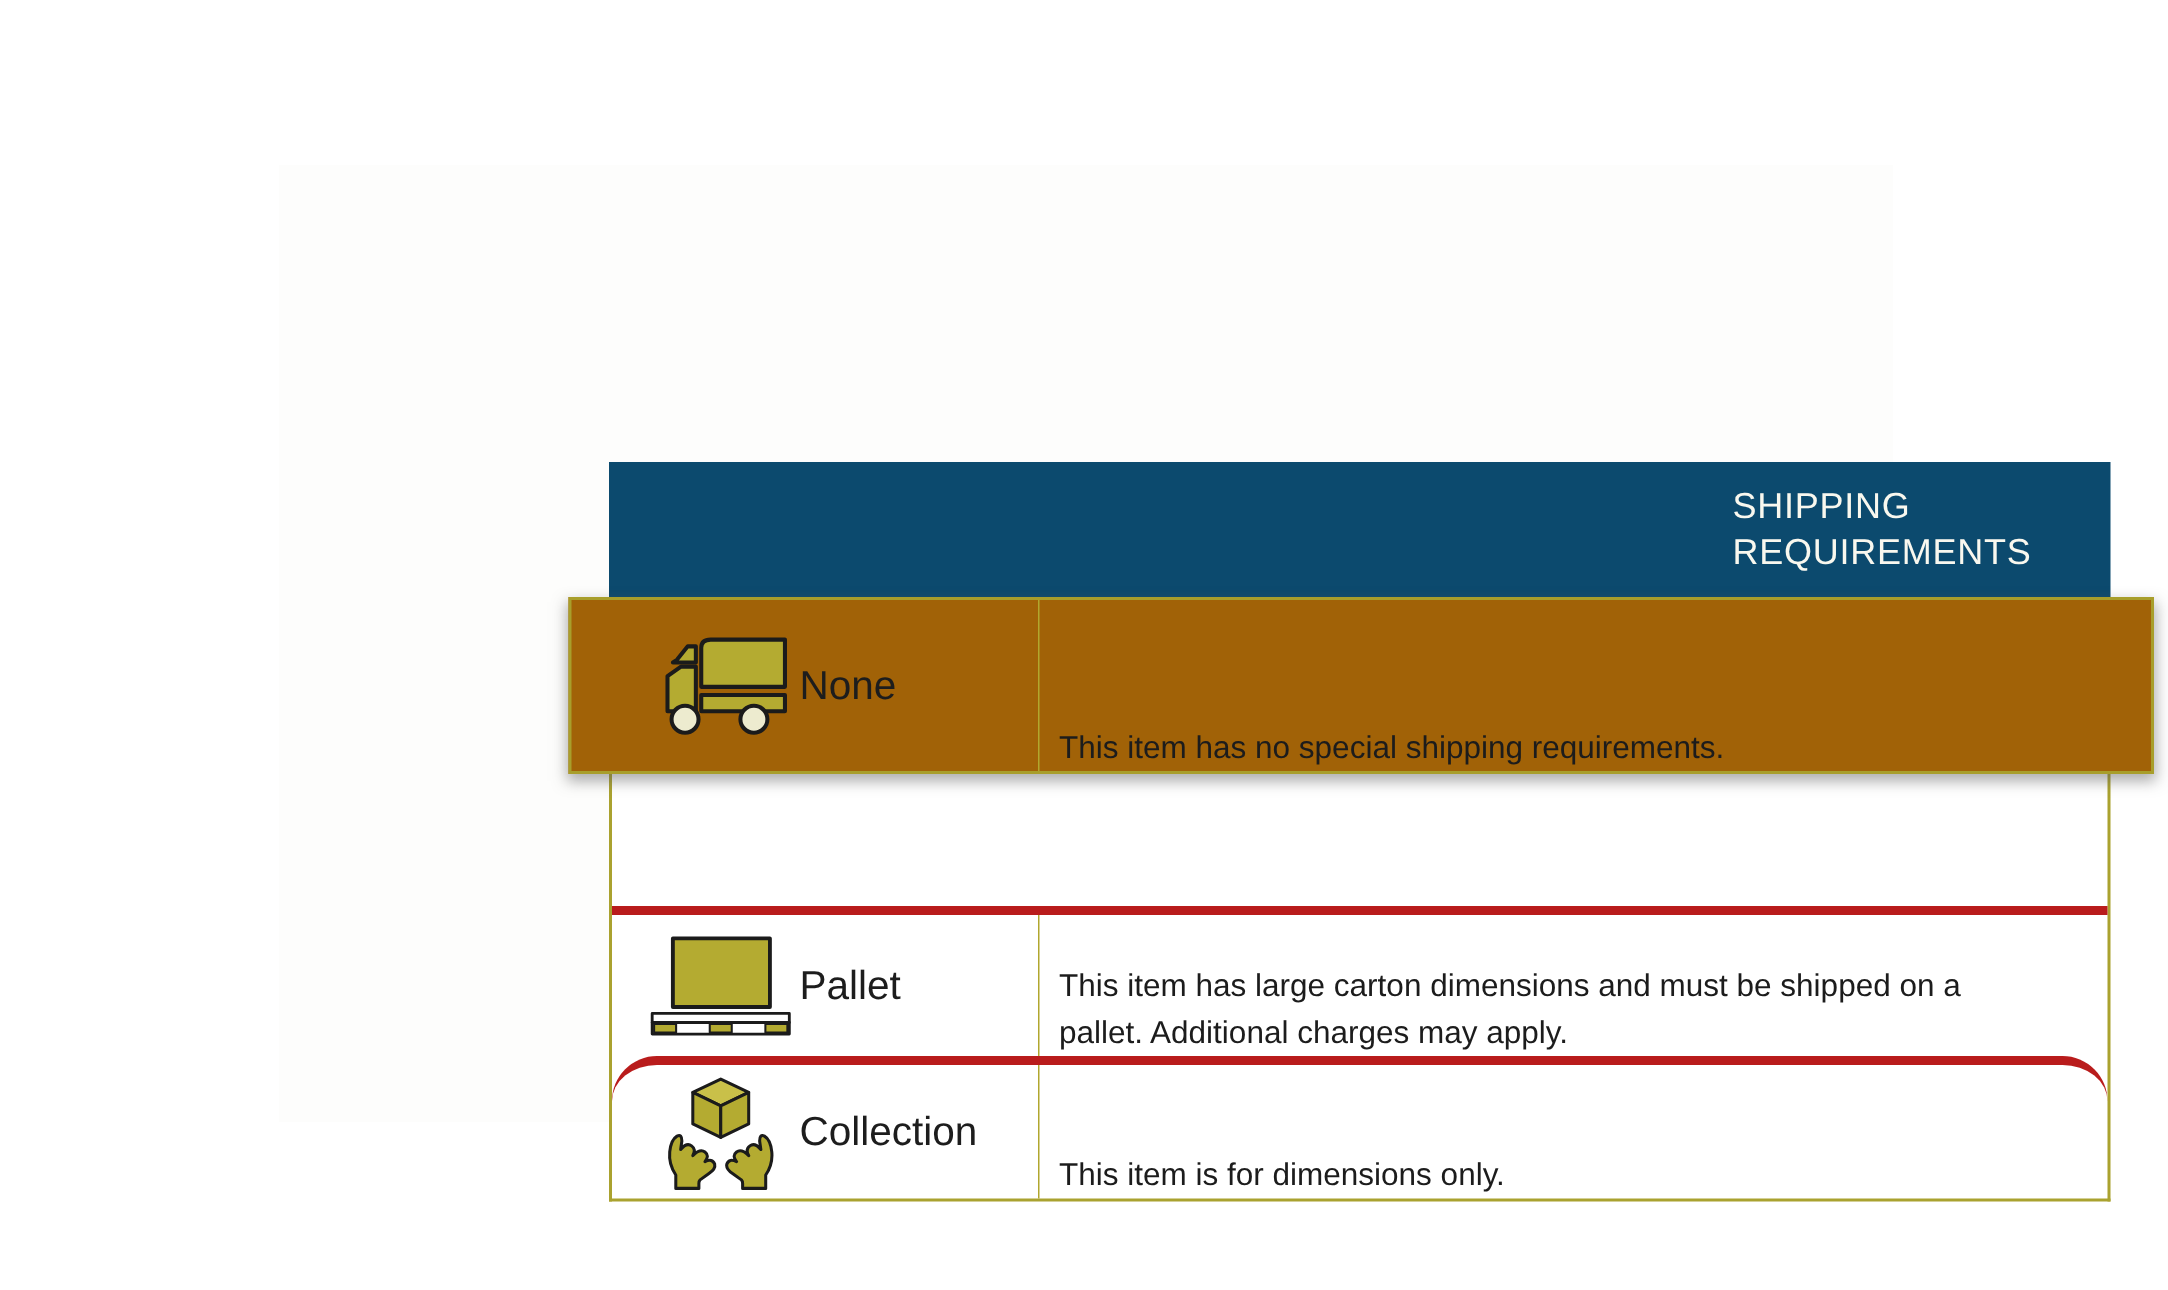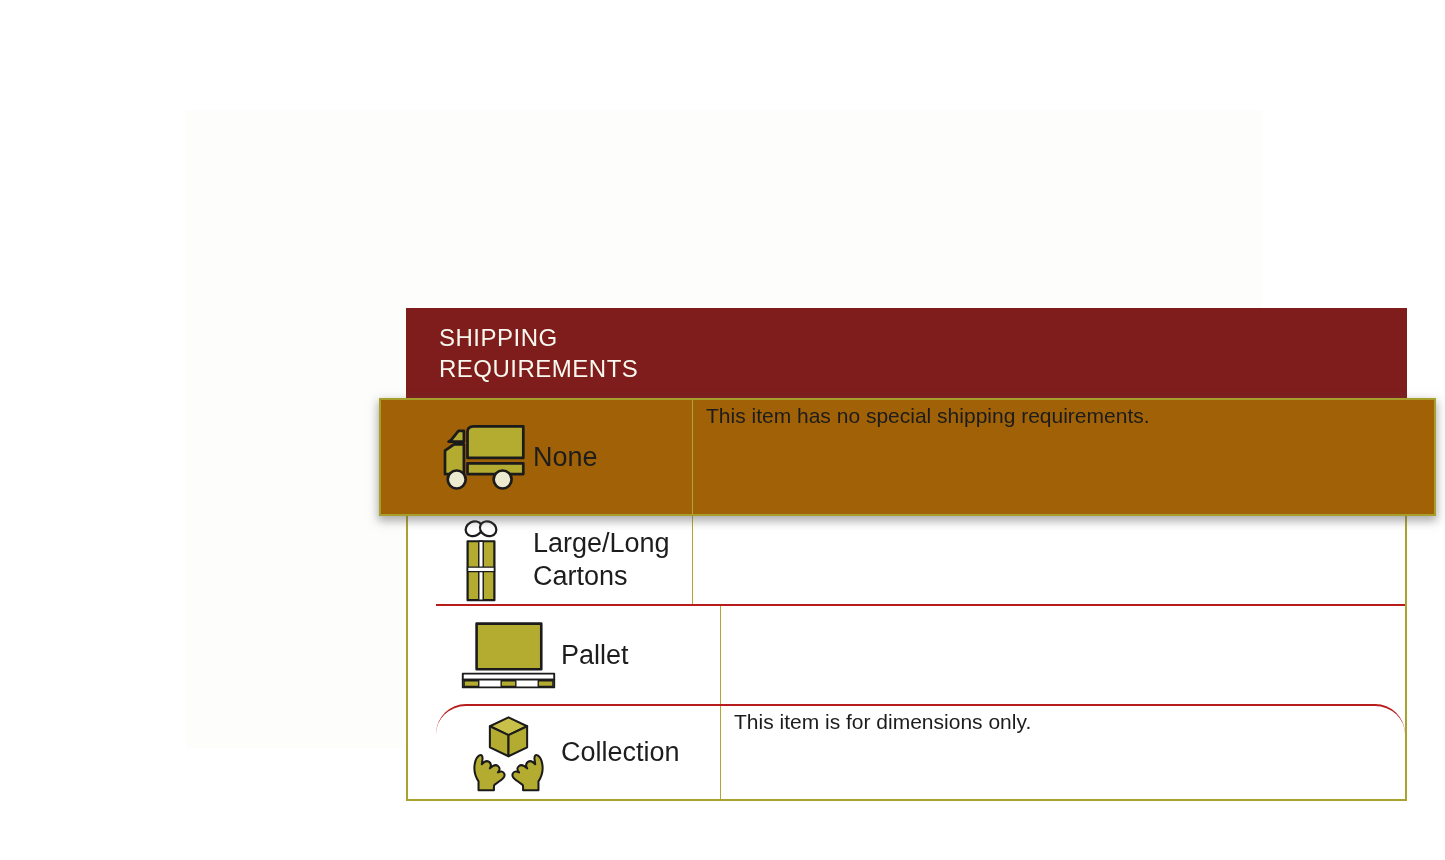--- a/index.html
+++ b/index.html
@@ -19,22 +19,23 @@
   }
   .table-wrap {
     position: absolute;
     left: 220px; top: 198px;
     width: 1001px;
   }
   
   .thead {
     display: flex;
     height: 90px;
-    background: #7f1d1d;
+    background: #0c4a6e;
     color: #f9f8ef;
+    justify-content: flex-end;
   }
   .th {
     display: flex;
     align-items: center;
     font-size: 24px;
     line-height: 31px;
     letter-spacing: 0.5px;
   }
   .th1 { width: 285px; padding-left: 33px; padding-right: 10px; }
   .th2 { flex: 1; padding-left: 25px; }
@@ -51,21 +52,21 @@
     display: flex;
   }
   .row-popped .cell-req { width: 312px; padding-left: 47px; }
   
   .tbody {
     background: #ffffff;
     border: 2px solid #aaa22f;
     border-top: none;
   }
   .row { display: flex; }
-  .row + .row { border-top: 2px solid #b91c1c; margin-left: 28px; }
+  .row + .row { border-top: 6px solid #b91c1c; }
   .row-cartons    { height: 88px; }
   .row-pallet     { height: 100px; }
   .row-collection { height: 95px; border-radius: 30px; }
   .cell-req {
     width: 285px;
     padding-left: 20px;
     border-right: 1px solid #b1a72e;
     display: flex;
     align-items: center;
     flex: none;
@@ -80,21 +81,21 @@
   .req-label {
     font-size: 27px;
     line-height: 33px;
     width: 160px;
     color: #1d1d1d;
   }
   .cell-desc {
     flex: 1;
     display: flex;
     flex-direction: column;
-    justify-content: flex-start;
+    justify-content: flex-end;
     padding-left: 13px;
     padding-right: 20px;
   }
   .cell-desc p {
     font-size: 21px;
     line-height: 31px;
     max-width: 630px;
     color: #1c1c1c;
   }
   svg { display: block; }
@@ -126,53 +127,42 @@
         <span class="req-label">None</span>
       </div>
       <div class="cell-desc">
         <p>This item has no special shipping requirements.</p>
       </div>
     </div>
 
     <div class="tbody">
 
       <div class="row row-cartons">
-        <div class="cell-req">
-          <span class="icon-box">
-            <svg width="50" height="88" viewBox="0 0 56 98" fill="none">
-              <g stroke="#1b1b1b" stroke-linejoin="round">
-                <ellipse cx="20" cy="14" rx="9.5" ry="8" transform="rotate(-28 20 14)" fill="#ffffff" stroke-width="2.5"></ellipse>
-                <ellipse cx="36" cy="14" rx="9.5" ry="8" transform="rotate(28 36 14)" fill="#ffffff" stroke-width="2.5"></ellipse>
-                <rect x="13" y="28" width="30" height="66" fill="#b4ab31" stroke-width="2.5"></rect>
-                <rect x="25.5" y="28" width="5" height="66" fill="#ffffff" stroke-width="1.6"></rect>
-                <rect x="13" y="57" width="30" height="5" fill="#ffffff" stroke-width="1.6"></rect>
-              </g>
-            </svg>
-          </span>
-          <span class="req-label">Large/Long Cartons</span>
-        </div>
         <div class="cell-desc">
         </div>
       </div>
 
       <div class="row row-pallet">
         <div class="cell-req">
           <span class="icon-box">
             <svg width="97" height="69" viewBox="0 0 112 80" fill="none">
               <g stroke="#1b1b1b" stroke-linejoin="round">
                 <rect x="19" y="3" width="75" height="53" fill="#b4ab31" stroke-width="3"></rect>
                 <rect x="3" y="61" width="106" height="7" fill="#ffffff" stroke-width="2.2"></rect>
                 <rect x="3" y="68" width="106" height="9" fill="#ffffff" stroke-width="2.2"></rect>
                 <rect x="4.5" y="69.2" width="17" height="6.6" fill="#b4ab31" stroke-width="1.6"></rect>
                 <rect x="47.5" y="69.2" width="17" height="6.6" fill="#b4ab31" stroke-width="1.6"></rect>
                 <rect x="90.5" y="69.2" width="17" height="6.6" fill="#b4ab31" stroke-width="1.6"></rect>
               </g>
             </svg>
           </span>
           <span class="req-label">Pallet</span>
+        </div>
+        <div class="cell-desc">
+          <p>This item has large carton dimensions and must be shipped on a pallet. Additional charges may apply.</p>
         </div>
       </div>
 
       <div class="row row-collection">
         <div class="cell-req">
           <span class="icon-box">
             <svg width="81" height="78" viewBox="0 0 100 96" fill="none">
               <g stroke="#1b1b1b" stroke-width="2.5" stroke-linejoin="round" stroke-linecap="round">
                 <polygon points="50,4 73,15 50,26 27,15" fill="#c9c049"></polygon>
                 <polygon points="27,15 50,26 50,52 27,41" fill="#b4ab31"></polygon>

